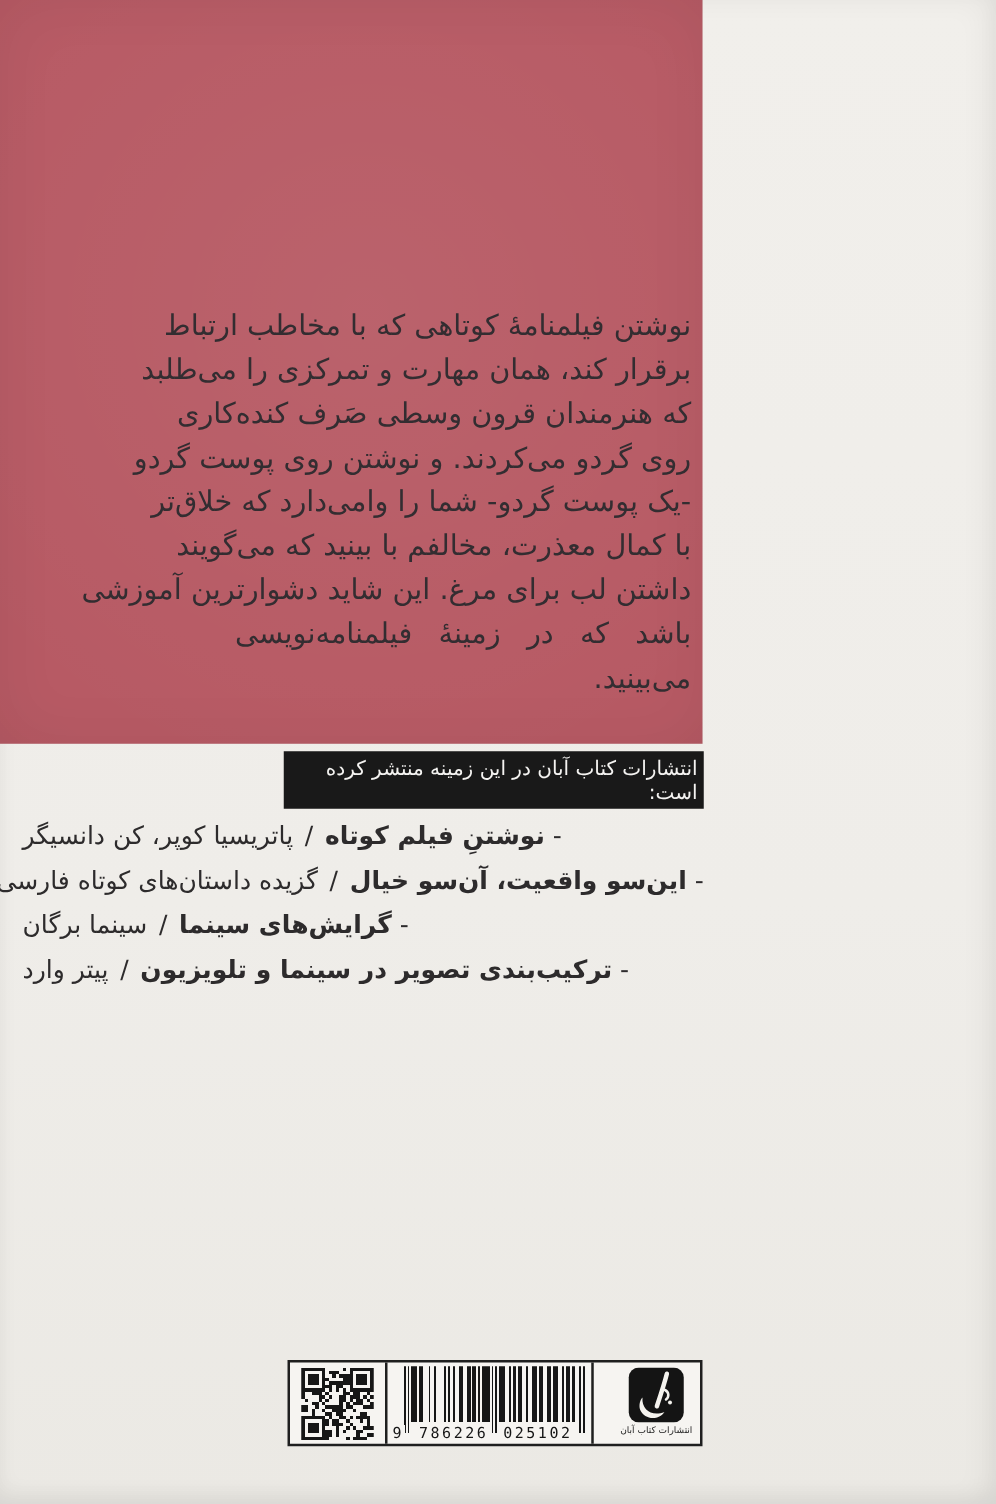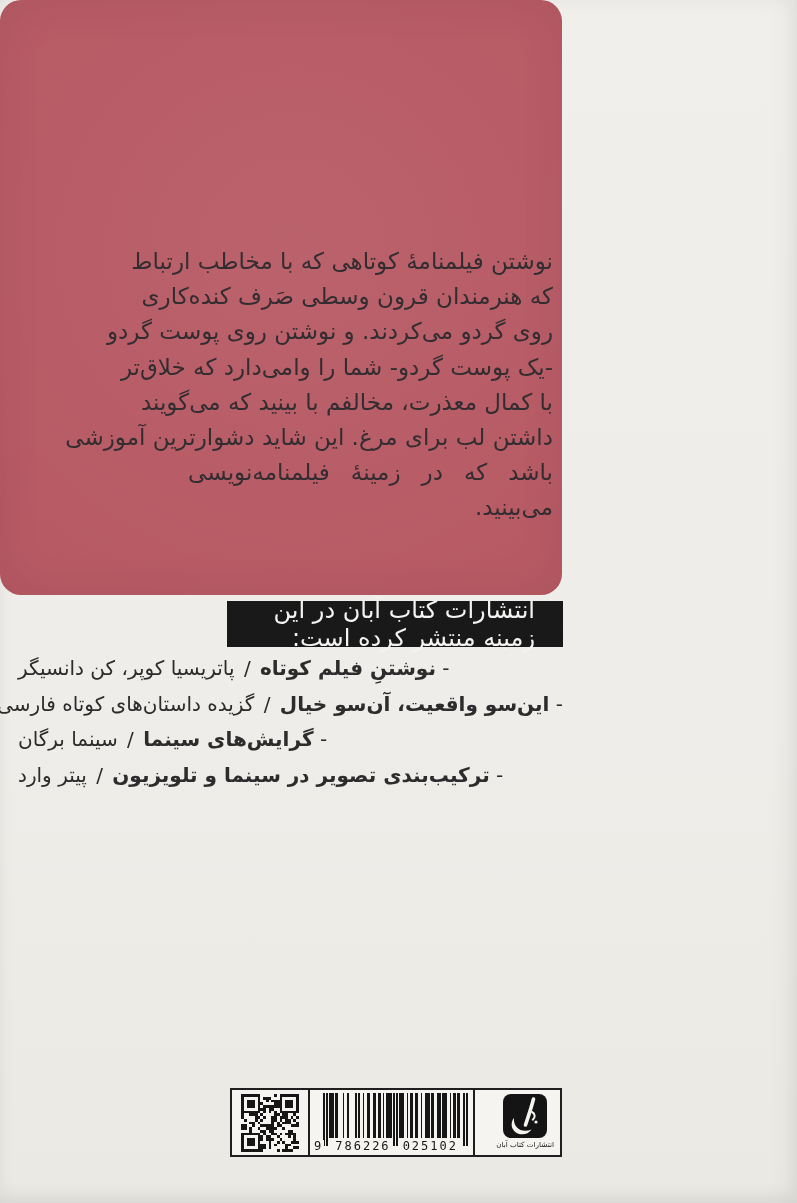--- a/index.html
+++ b/index.html
@@ -17,21 +17,20 @@
     overflow:hidden;
   }
 
   
   .red-panel{
     position:absolute;left:0;top:0;
     width:562px;height:595px;
     background:#b75a64;
     background-image:radial-gradient(130% 120% at 52% 42%, rgba(255,255,255,0.05) 0%, rgba(0,0,0,0) 55%, rgba(0,0,0,0.07) 100%);
     box-shadow:inset 0 0 50px rgba(0,0,0,0.06);
-    border-radius:21px;
   }
   .quote{
     position:absolute;top:244px;right:9px;width:365px;
     direction:rtl;
     color:#332d31;
     font-size:23px;
     line-height:35.2px;
   }
   .qline{
     text-align:justify;
@@ -43,22 +42,22 @@
     white-space:normal;
   }
 
   
   .black-bar{
     position:absolute;left:227px;top:601px;
     width:336px;height:46px;
     background:#191919;
     display:flex;align-items:center;
     direction:rtl;
-    padding:0 28px;box-sizing:border-box;
-    color:#f4f3f1;font-size:24px;
+    padding:0 5px;box-sizing:border-box;
+    color:#f4f3f1;font-size:16px;
   }
 
   
   .book-list{
     position:absolute;top:651px;right:234px;width:545px;
     direction:rtl;text-align:left;
     color:#2d2b2c;font-size:20px;line-height:35.5px;
   }
   .book-item{white-space:nowrap;}
   .b-title{font-weight:700;}
@@ -106,20 +105,21 @@
   }
 </style>
 </head>
 <body>
 
 <div class="page">
 
   <div class="red-panel">
     <div class="quote">
       <div class="qline">نوشتن فیلمنامهٔ کوتاهی که با مخاطب ارتباط</div>
+      <div class="qline">برقرار کند، همان مهارت و تمرکزی را می‌طلبد</div>
       <div class="qline">که هنرمندان قرون وسطی صَرف کنده‌کاری</div>
       <div class="qline">روی گردو می‌کردند. و نوشتن روی پوست گردو</div>
       <div class="qline">-یک پوست گردو- شما را وامی‌دارد که خلاق‌تر</div>
       <div class="qline">با کمال معذرت، مخالفم با بینید که می‌گویند</div>
       <div class="qline">داشتن لب برای مرغ. این شاید دشوارترین آموزشی</div>
       <div class="qline last">باشد که در زمینهٔ فیلمنامه‌نویسی می‌بینید.</div>
     </div>
   </div>
 
   <div class="black-bar">

